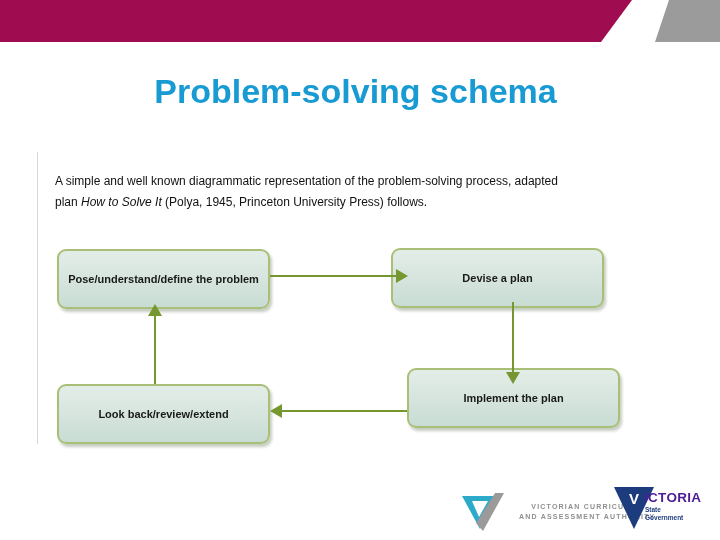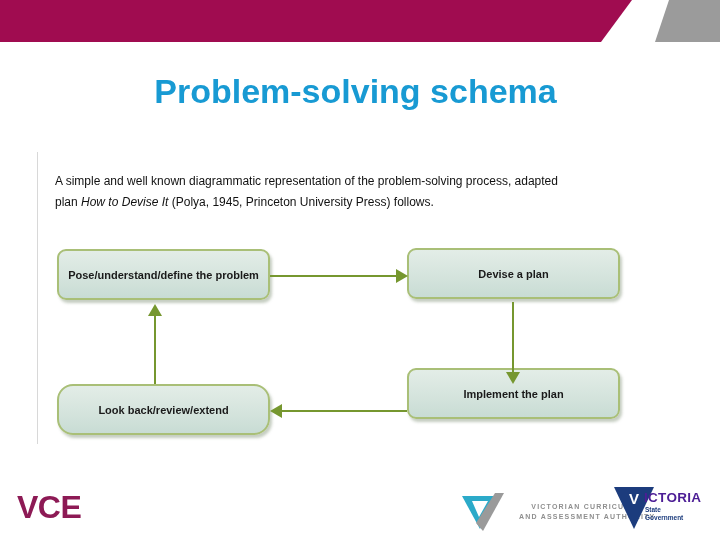--- a/index.html
+++ b/index.html
@@ -36,30 +36,30 @@
 
   
   .intro {
     position:absolute; left:55px; top:171px; width:600px;
     font-size:12px; line-height:21px; color:#111111;
   }
   .intro .it { font-style:italic; }
 
   
   .node {
-    position:absolute; width:213px; height:51px; box-sizing:border-box;
+    position:absolute; width:213px; height:60px; box-sizing:border-box;
     border:2px solid #a9bf77; border-radius:9px;
     background:linear-gradient(180deg,#e3ede7 0%,#d5e4dd 55%,#c8dcd4 100%);
     box-shadow:2px 3px 3px rgba(110,130,100,0.40);
     display:flex; align-items:center; justify-content:center;
     font-size:11px; font-weight:bold; color:#1a1a1a; white-space:nowrap;
   }
   .node-pose      { left:57px;  top:249px; }
-  .node-devise    { left:407px; top:248px; }
-  .node-lookback  { left:57px;  top:384px;border-radius:16px; }
+  .node-devise    { left:391px; top:248px; }
+  .node-lookback  { left:57px;  top:384px; }
   .node-implement { left:407px; top:368px;text-align:center; }
 
   
   .line { position:absolute; background:#76972f; }
   .line-h1 { left:270px; top:275px; width:127px; height:2px; }
   .line-v-right { left:512px; top:302px; width:2px; height:71px; }
   .line-h2 { left:282px; top:410px; width:125px; height:2px; }
   .line-v-left { left:154px; top:316px; width:2px; height:68px; }
 
   .arrow { position:absolute; width:0; height:0; }
@@ -116,21 +116,21 @@
 
   <div class="hdr-magenta"></div>
   <div class="hdr-gray"></div>
 
   <div class="title">Problem-solving schema</div>
 
   <div class="fig-edge"></div>
 
   <div class="intro">
     <span>A simple and well known diagrammatic representation of the problem-solving process, adapted</span><br>
-    <span>plan </span><span class="it">How to Devise It</span><span> (Polya, 1945, Princeton University Press) follows.</span>
+    <span>plan </span><span class="it">How to Solve It</span><span> (Polya, 1945, Princeton University Press) follows.</span>
   </div>
 
   <div>
     <div class="node node-pose">
       <span>Pose/understand/define the problem</span>
     </div>
     <div class="node node-devise">
       <span>Devise a plan</span>
     </div>
     <div class="node node-implement">
@@ -146,21 +146,20 @@
     <div class="line line-v-right"></div>
     <div class="arrow arrow-down"></div>
 
     <div class="line line-h2"></div>
     <div class="arrow arrow-left"></div>
 
     <div class="line line-v-left"></div>
     <div class="arrow arrow-up"></div>
   </div>
 
-  <div class="vce">VCE</div>
 
   <div class="vcaa">
     <svg class="vcaa-mark" viewBox="0 0 52 40">
       <polygon points="1,4 33,4 19,37" fill="#2baac9"></polygon>
       <polygon points="11,9 27,9 18,25" fill="#ffffff"></polygon>
       <polygon points="34,1 43,1 22,39 15,31" fill="#9a9a9a"></polygon>
     </svg>
     <div class="vcaa-text">
       <div>VICTORIAN CURRICULUM</div>
       <div>AND ASSESSMENT AUTHORITY</div>

